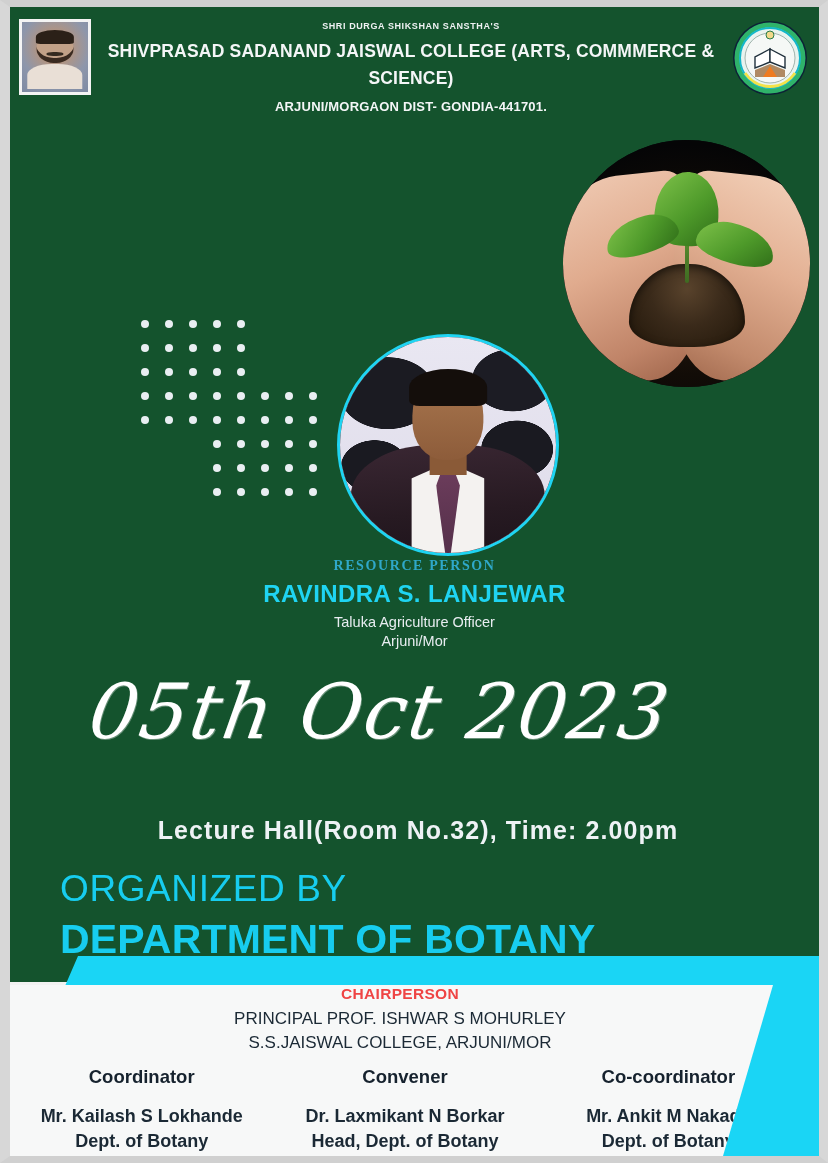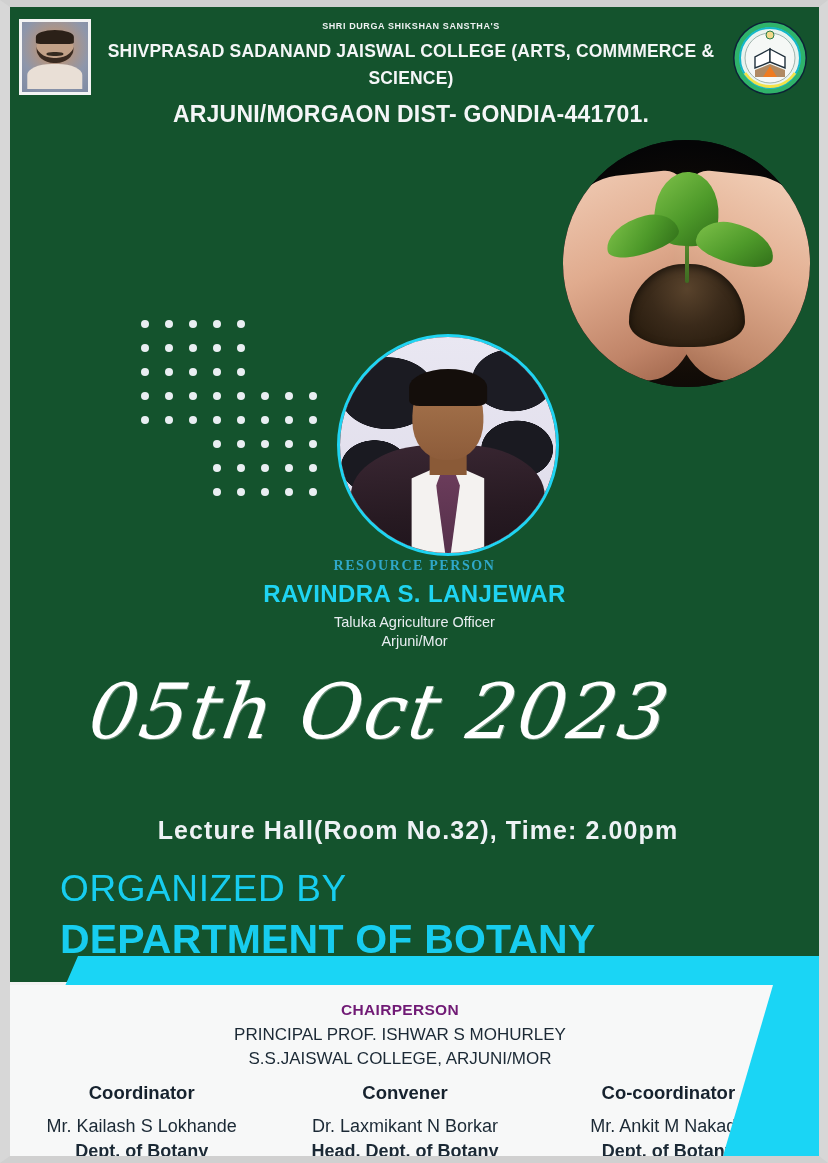--- a/index.html
+++ b/index.html
@@ -123,21 +123,21 @@
     color: #eef1f2;
   }
   .college-name {
     font-size: 17.5px;
     font-weight: 600;
     letter-spacing: 0.2px;
     line-height: 1.55;
     color: #f4f6f7;
   }
   .college-addr {
-    font-size: 23px;
+    font-size: 13px;
     font-weight: 600;
     letter-spacing: 0.2px;
     line-height: 1.55;
     margin-top: 5px;
     color: #f4f6f7;
   }
 
   .logo-emblem {
     position: absolute;
     right: 12px;
@@ -469,22 +469,21 @@
     position: absolute;
     left: 0; top: 0;
     width: 780px;
     color: #1a2733;
     text-align: center;
   }
   .chairperson-label {
     font-size: 15.5px;
     font-weight: 700;
     letter-spacing: 0.3px;
-    margin-top: 16px;
-    color: #701a75;
+    color: #ef4444;
   }
   .chair-name {
     font-size: 17px;
     font-weight: 400;
     margin-top: 6px;
     color: #1b2935;
   }
   .chair-college {
     font-size: 17px;
     font-weight: 400;
@@ -500,23 +499,23 @@
     flex: 1;
     text-align: center;
   }
   .person-role {
     font-size: 18.5px;
     font-weight: 700;
     color: #16222e;
   }
   .person-name {
     font-size: 18px;
-    font-weight: 400;
+    font-weight: 700;
     color: #1b2935;
-    margin-top: 12px;
+    margin-top: 18px;
   }
   .person-dept {
     font-size: 18px;
     font-weight: 700;
     color: #1b2935;
     margin-top: 4px;
   }
 </style>
 </head>
 <body>

